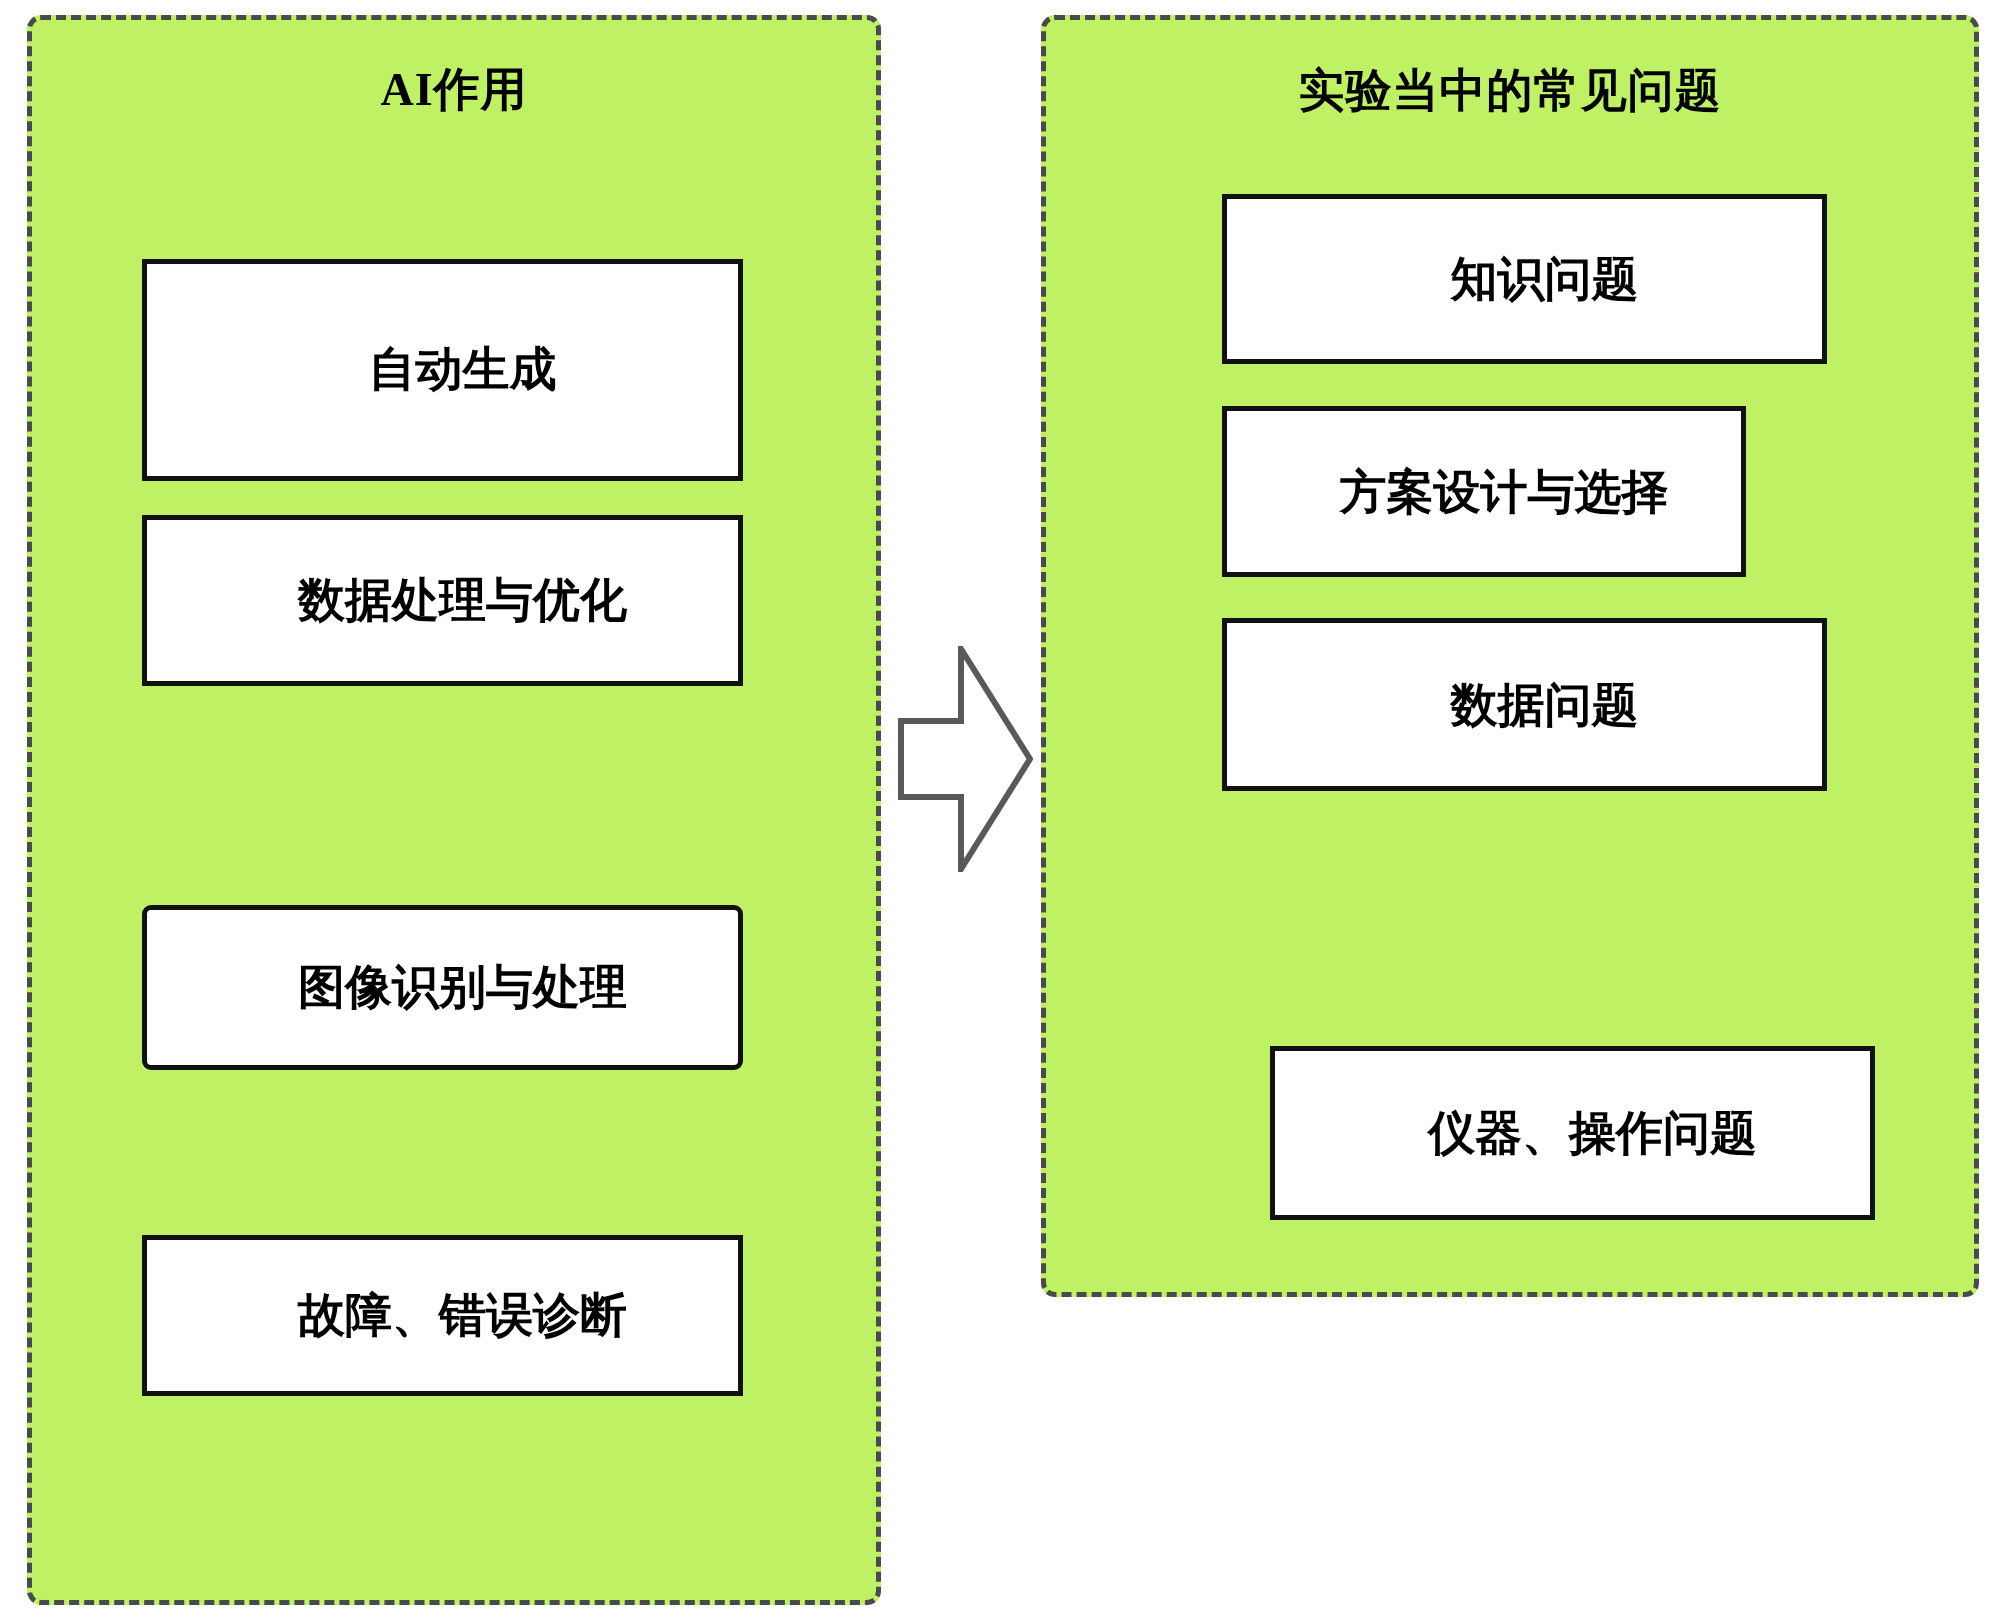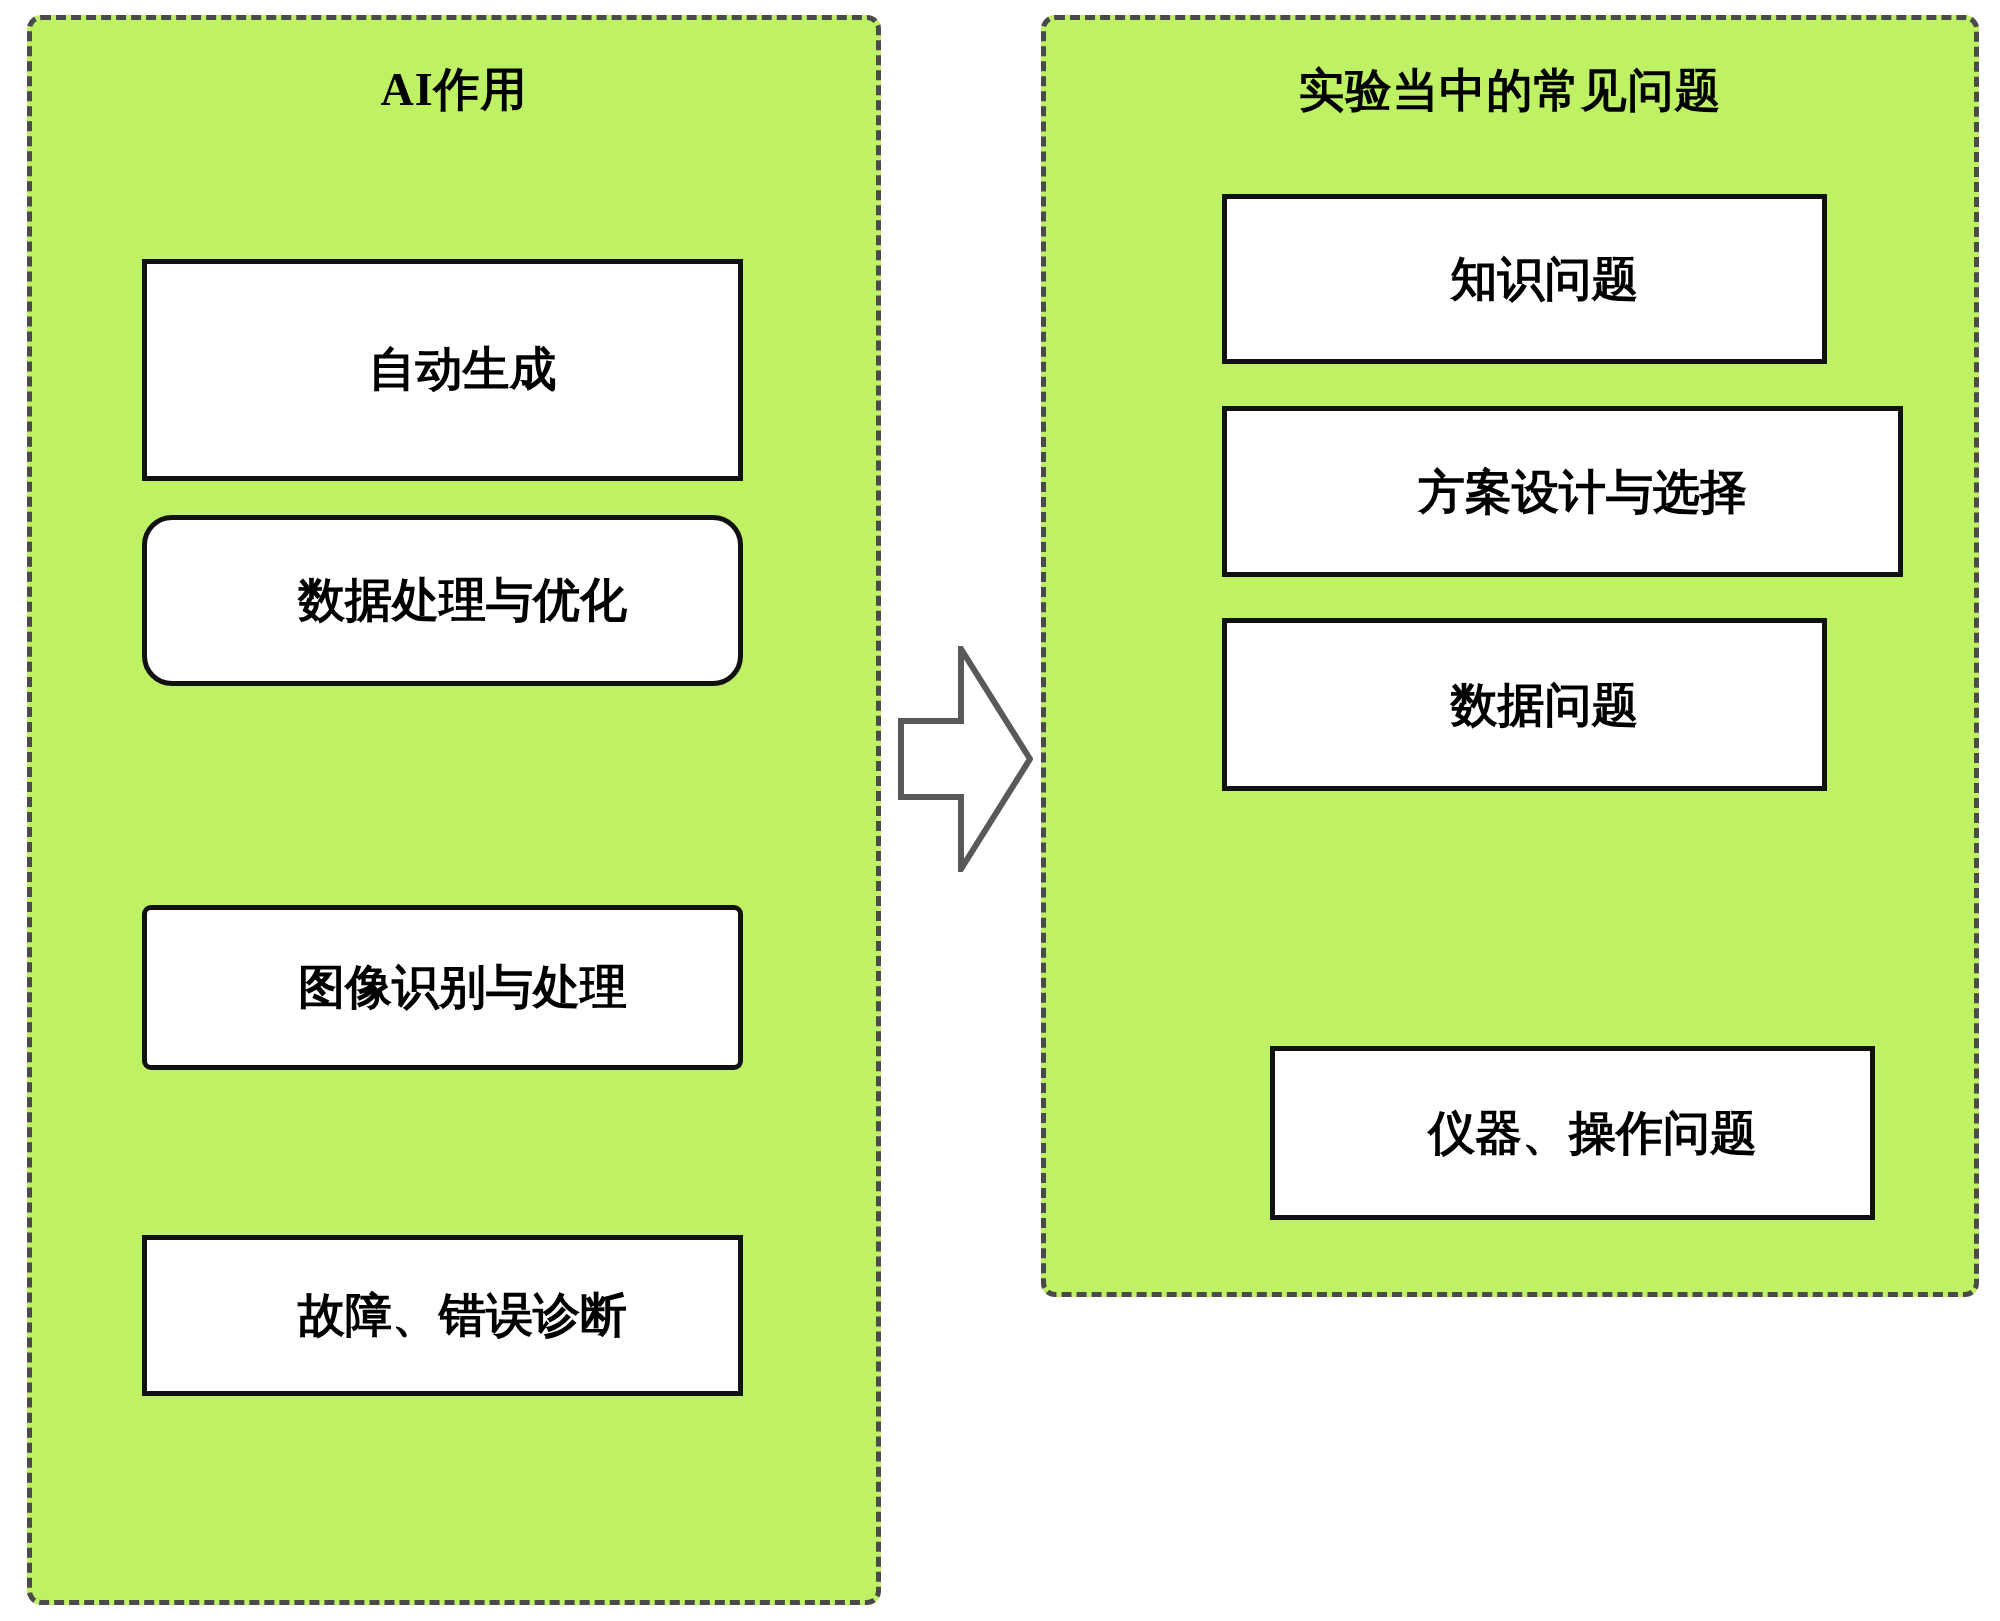--- a/index.html
+++ b/index.html
@@ -86,27 +86,27 @@
     color: #000000;
     line-height: 1.1;
     white-space: nowrap;
   }
   .item-label.serif {
     font-family: "Liberation Serif", "DejaVu Serif", serif;
   }
 
   
   #ai-box-0 { left: 142px; top: 259px; width: 601px; height: 222px; }
-  #ai-box-1 { left: 142px; top: 515px; width: 601px; height: 171px; border-radius: 30px; }
+  #ai-box-1 { left: 142px; top: 515px; width: 601px; height: 171px; }
   #ai-box-2 { left: 142px; top: 905px; width: 601px; height: 165px; border-radius: 9px; }
   #ai-box-3 { left: 142px; top: 1235px; width: 601px; height: 161px; }
 
   
   #pb-box-0 { left: 1222px; top: 194px; width: 605px; height: 170px; }
-  #pb-box-1 { left: 1222px; top: 406px; width: 681px; height: 171px; }
+  #pb-box-1 { left: 1222px; top: 406px; width: 524px; height: 171px; }
   #pb-box-2 { left: 1222px; top: 618px; width: 605px; height: 173px; }
   #pb-box-3 { left: 1222px; top: 832px; width: 605px; height: 173px; }
   #pb-box-4 { left: 1222px; top: 1046px; width: 605px; height: 174px; margin-left: 48px; }
 
   
   #flow-arrow {
     position: absolute;
     left: 898px;
     top: 646px;
     width: 135px;

